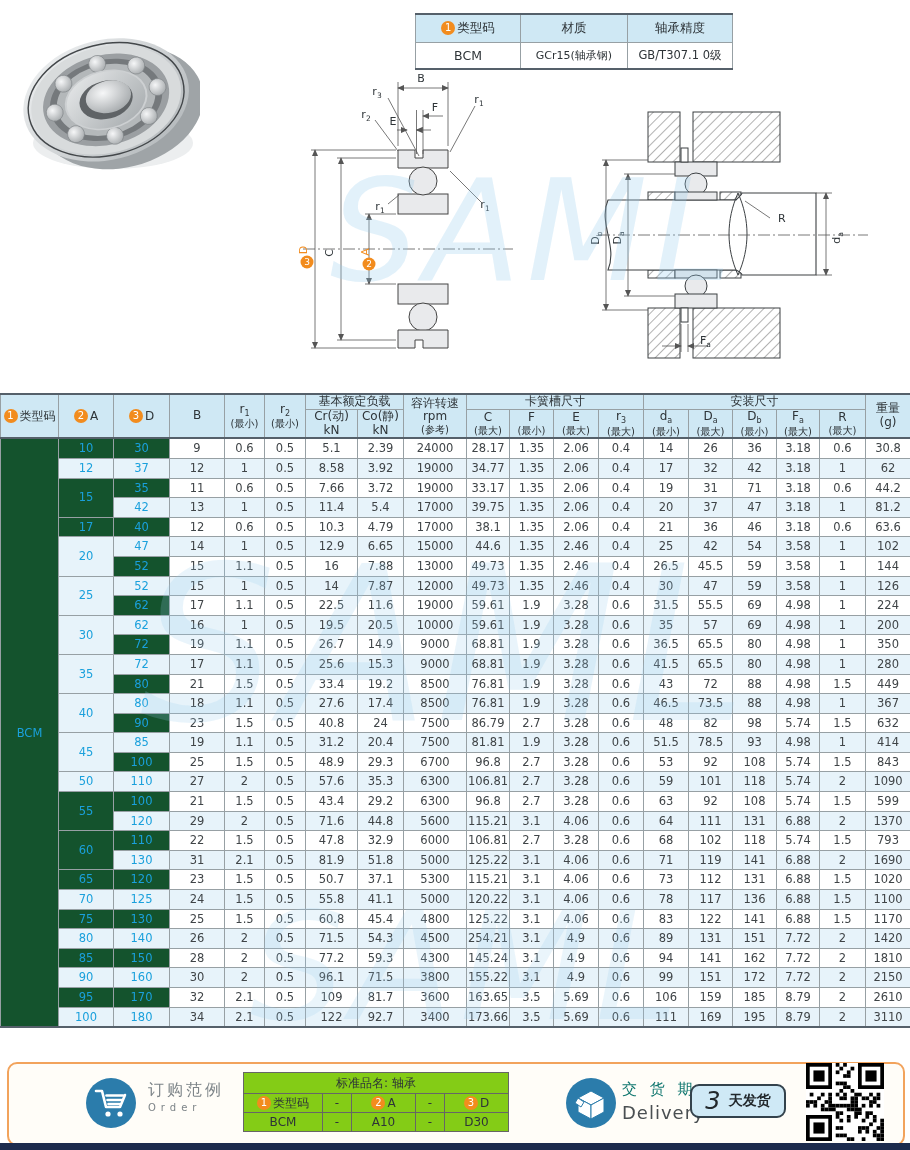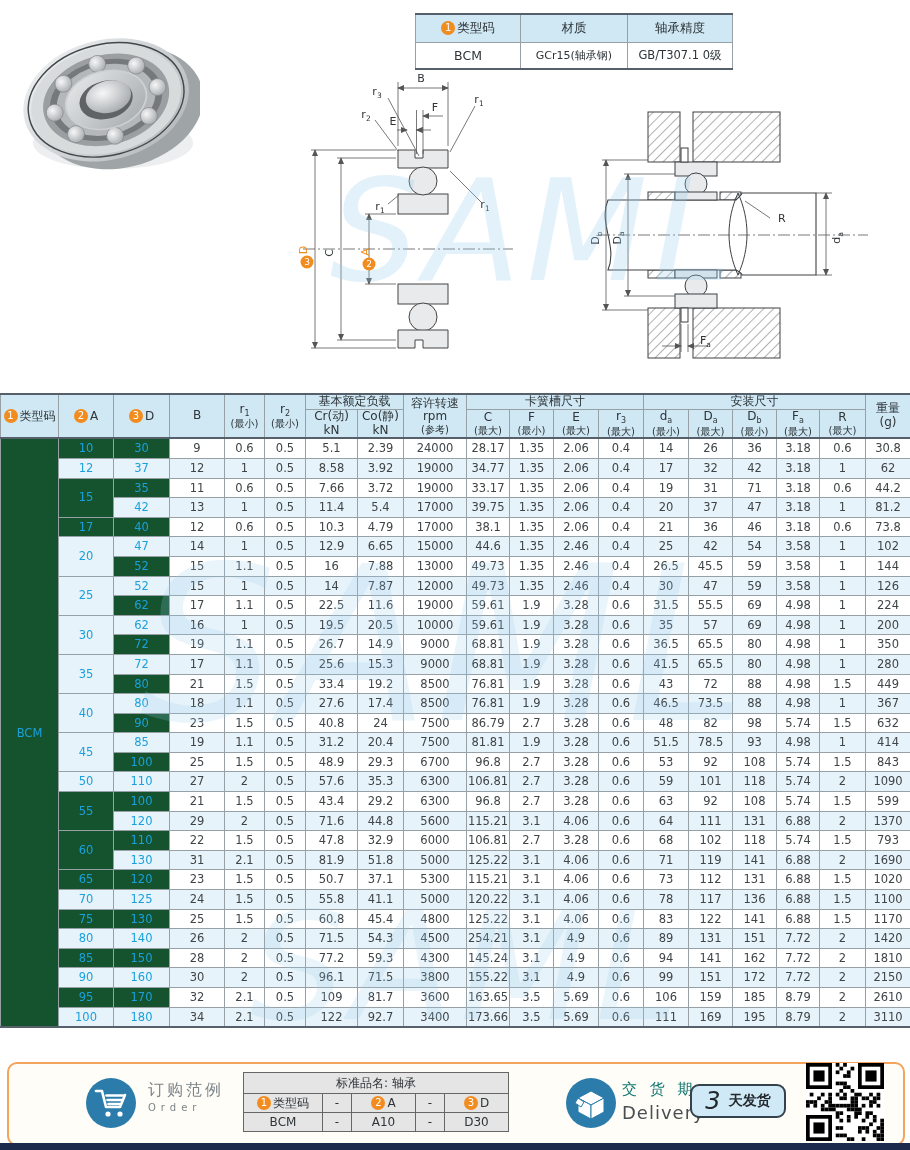--- a/index.html
+++ b/index.html
@@ -33,21 +33,21 @@
   sub{font-size:8px;}
   
   .diag{position:absolute;z-index:2;}
   .lbl{font-family:"DejaVu Sans","Liberation Sans",sans-serif;font-size:11px;fill:#2e3438;}
   .lblO{fill:#f28c1e;}
   
   .order-box{position:absolute;left:7px;top:1062px;width:894px;height:80px;border:2px solid #f2a35c;
       border-radius:10px;background:#fffdf8;z-index:2;}
   .order-cn{position:absolute;left:148px;top:1080px;font-size:16px;color:#7d8488;letter-spacing:3px;z-index:4;}
   .order-en{position:absolute;left:148px;top:1102px;font-size:10px;color:#7d8488;letter-spacing:5px;z-index:4;}
-  .order-table{position:absolute;left:243px;top:1072px;border-collapse:collapse;z-index:4;background:#e5e5e5;}
+  .order-table{position:absolute;left:243px;top:1072px;border-collapse:collapse;z-index:4;background:#84cc16;}
   .order-table th,.order-table td{border:1px solid #666;font-size:12px;font-weight:normal;
       text-align:center;color:#2e3438;padding:0 4px;}
   .order-table th{height:20px;}
   .order-table td{height:18px;}
   .dlv-cn{position:absolute;left:622px;top:1080px;font-size:15px;color:#0f766e;letter-spacing:4px;z-index:4;}
   .dlv-en{position:absolute;left:622px;top:1102px;font-size:18px;color:#4a4f52;letter-spacing:1px;z-index:4;}
   .dlv-badge{position:absolute;left:690px;top:1084px;width:92px;height:30px;background:#cfe9f6;
       border:2px solid #33424c;border-radius:9px;z-index:4;display:flex;align-items:center;justify-content:center;gap:8px;}
   .dlv-days{font-size:24px;font-style:italic;color:#22282c;font-weight:500;}
   .dlv-sfx{font-size:14px;font-weight:bold;color:#22282c;}
@@ -423,21 +423,21 @@
           <td>17000</td>
           <td>38.1</td>
           <td>1.35</td>
           <td>2.06</td>
           <td>0.4</td>
           <td>21</td>
           <td>36</td>
           <td>46</td>
           <td>3.18</td>
           <td>0.6</td>
-          <td>73.8</td>
+          <td>63.6</td>
         </tr>
         <tr class="alt">
           <td class="blue keepwhite" rowspan="2">20</td>
           <td class="blue keepwhite">47</td>
           <td>14</td>
           <td>1</td>
           <td>0.5</td>
           <td>12.9</td>
           <td>6.65</td>
           <td>15000</td>

